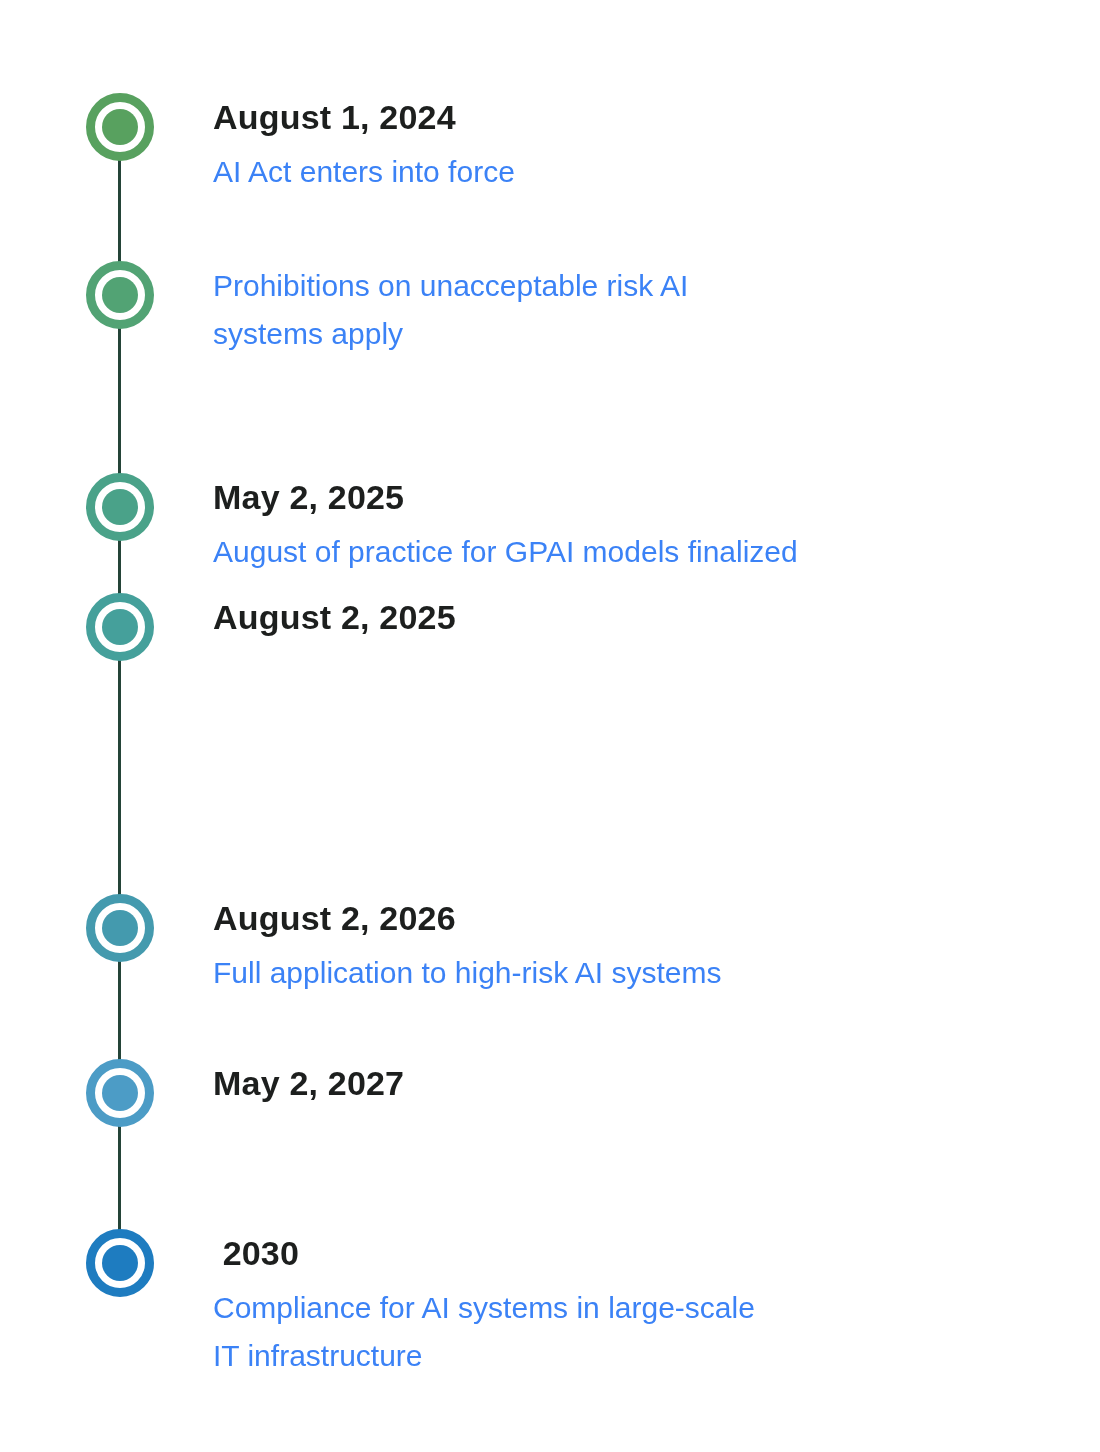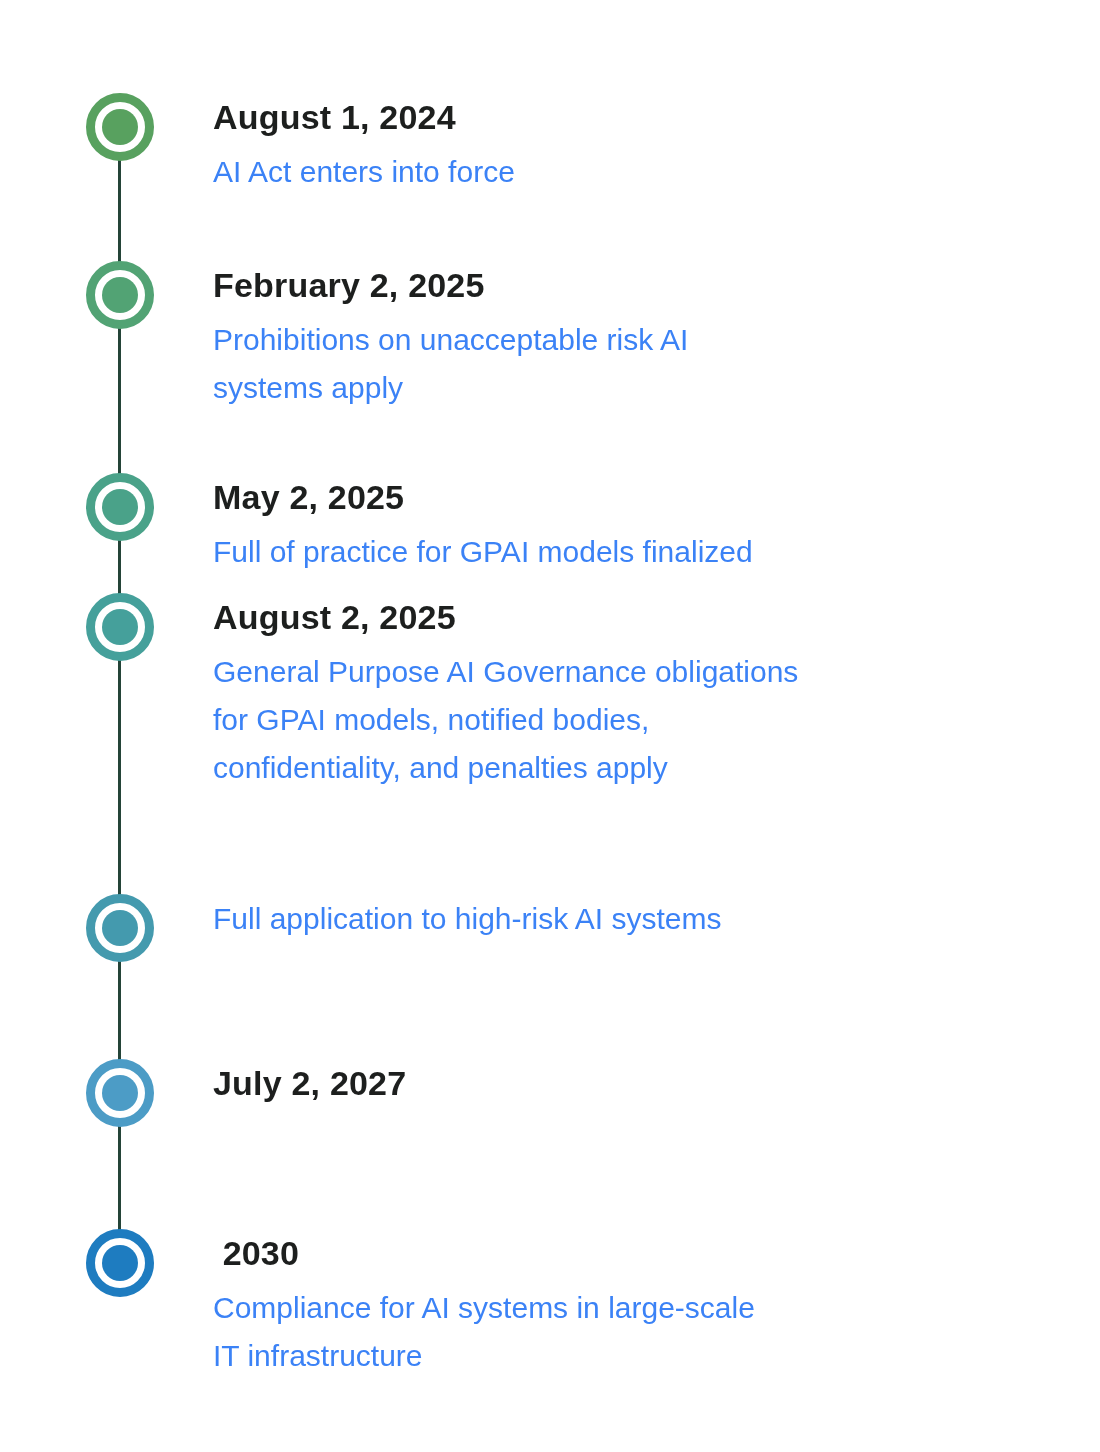--- a/index.html
+++ b/index.html
@@ -83,63 +83,60 @@
       <div class="item-date">August 1, 2024</div>
       <div class="item-desc">AI Act enters into force</div>
     </div>
   </div>
 
   <div class="timeline-item" style="top:261px">
     <div class="marker" style="border-color: rgb(82, 163, 116);">
         <div class="dot" style="background: rgb(82, 163, 116);"></div>
       </div>
     <div class="item-text">
-      <div class="item-date">February 2, 2025</div>
       <div class="item-desc">Prohibitions on unacceptable risk AI
 systems apply</div>
     </div>
   </div>
 
   <div class="timeline-item" style="top:473px">
     <div class="marker" style="border-color: rgb(74, 162, 137);">
         <div class="dot" style="background: rgb(74, 162, 137);"></div>
       </div>
     <div class="item-text">
       <div class="item-date">May 2, 2025</div>
-      <div class="item-desc">Full of practice for GPAI models finalized</div>
+      <div class="item-desc">August of practice for GPAI models finalized</div>
     </div>
   </div>
 
   <div class="timeline-item" style="top:593px">
     <div class="marker" style="border-color: rgb(69, 160, 155);">
         <div class="dot" style="background: rgb(69, 160, 155);"></div>
       </div>
     <div class="item-text">
       <div class="item-date">August 2, 2025</div>
-      <div class="item-desc">General Purpose AI Governance obligations
-for GPAI models, notified bodies,
-confidentiality, and penalties apply</div>
     </div>
   </div>
 
   <div class="timeline-item" style="top:894px">
     <div class="marker" style="border-color: rgb(68, 154, 174);">
         <div class="dot" style="background: rgb(68, 154, 174);"></div>
       </div>
     <div class="item-text">
+      <div class="item-date">August 2, 2026</div>
       <div class="item-desc">Full application to high-risk AI systems</div>
     </div>
   </div>
 
   <div class="timeline-item" style="top:1059px">
     <div class="marker" style="border-color: rgb(76, 156, 198);">
         <div class="dot" style="background: rgb(76, 156, 198);"></div>
       </div>
     <div class="item-text">
-      <div class="item-date">July 2, 2027</div>
+      <div class="item-date">May 2, 2027</div>
     </div>
   </div>
 
   <div class="timeline-item" style="top:1229px">
     <div class="marker" style="border-color: rgb(30, 124, 192);">
         <div class="dot" style="background: rgb(30, 124, 192);"></div>
       </div>
     <div class="item-text">
       <div class="item-date"> 2030</div>
       <div class="item-desc">Compliance for AI systems in large-scale

